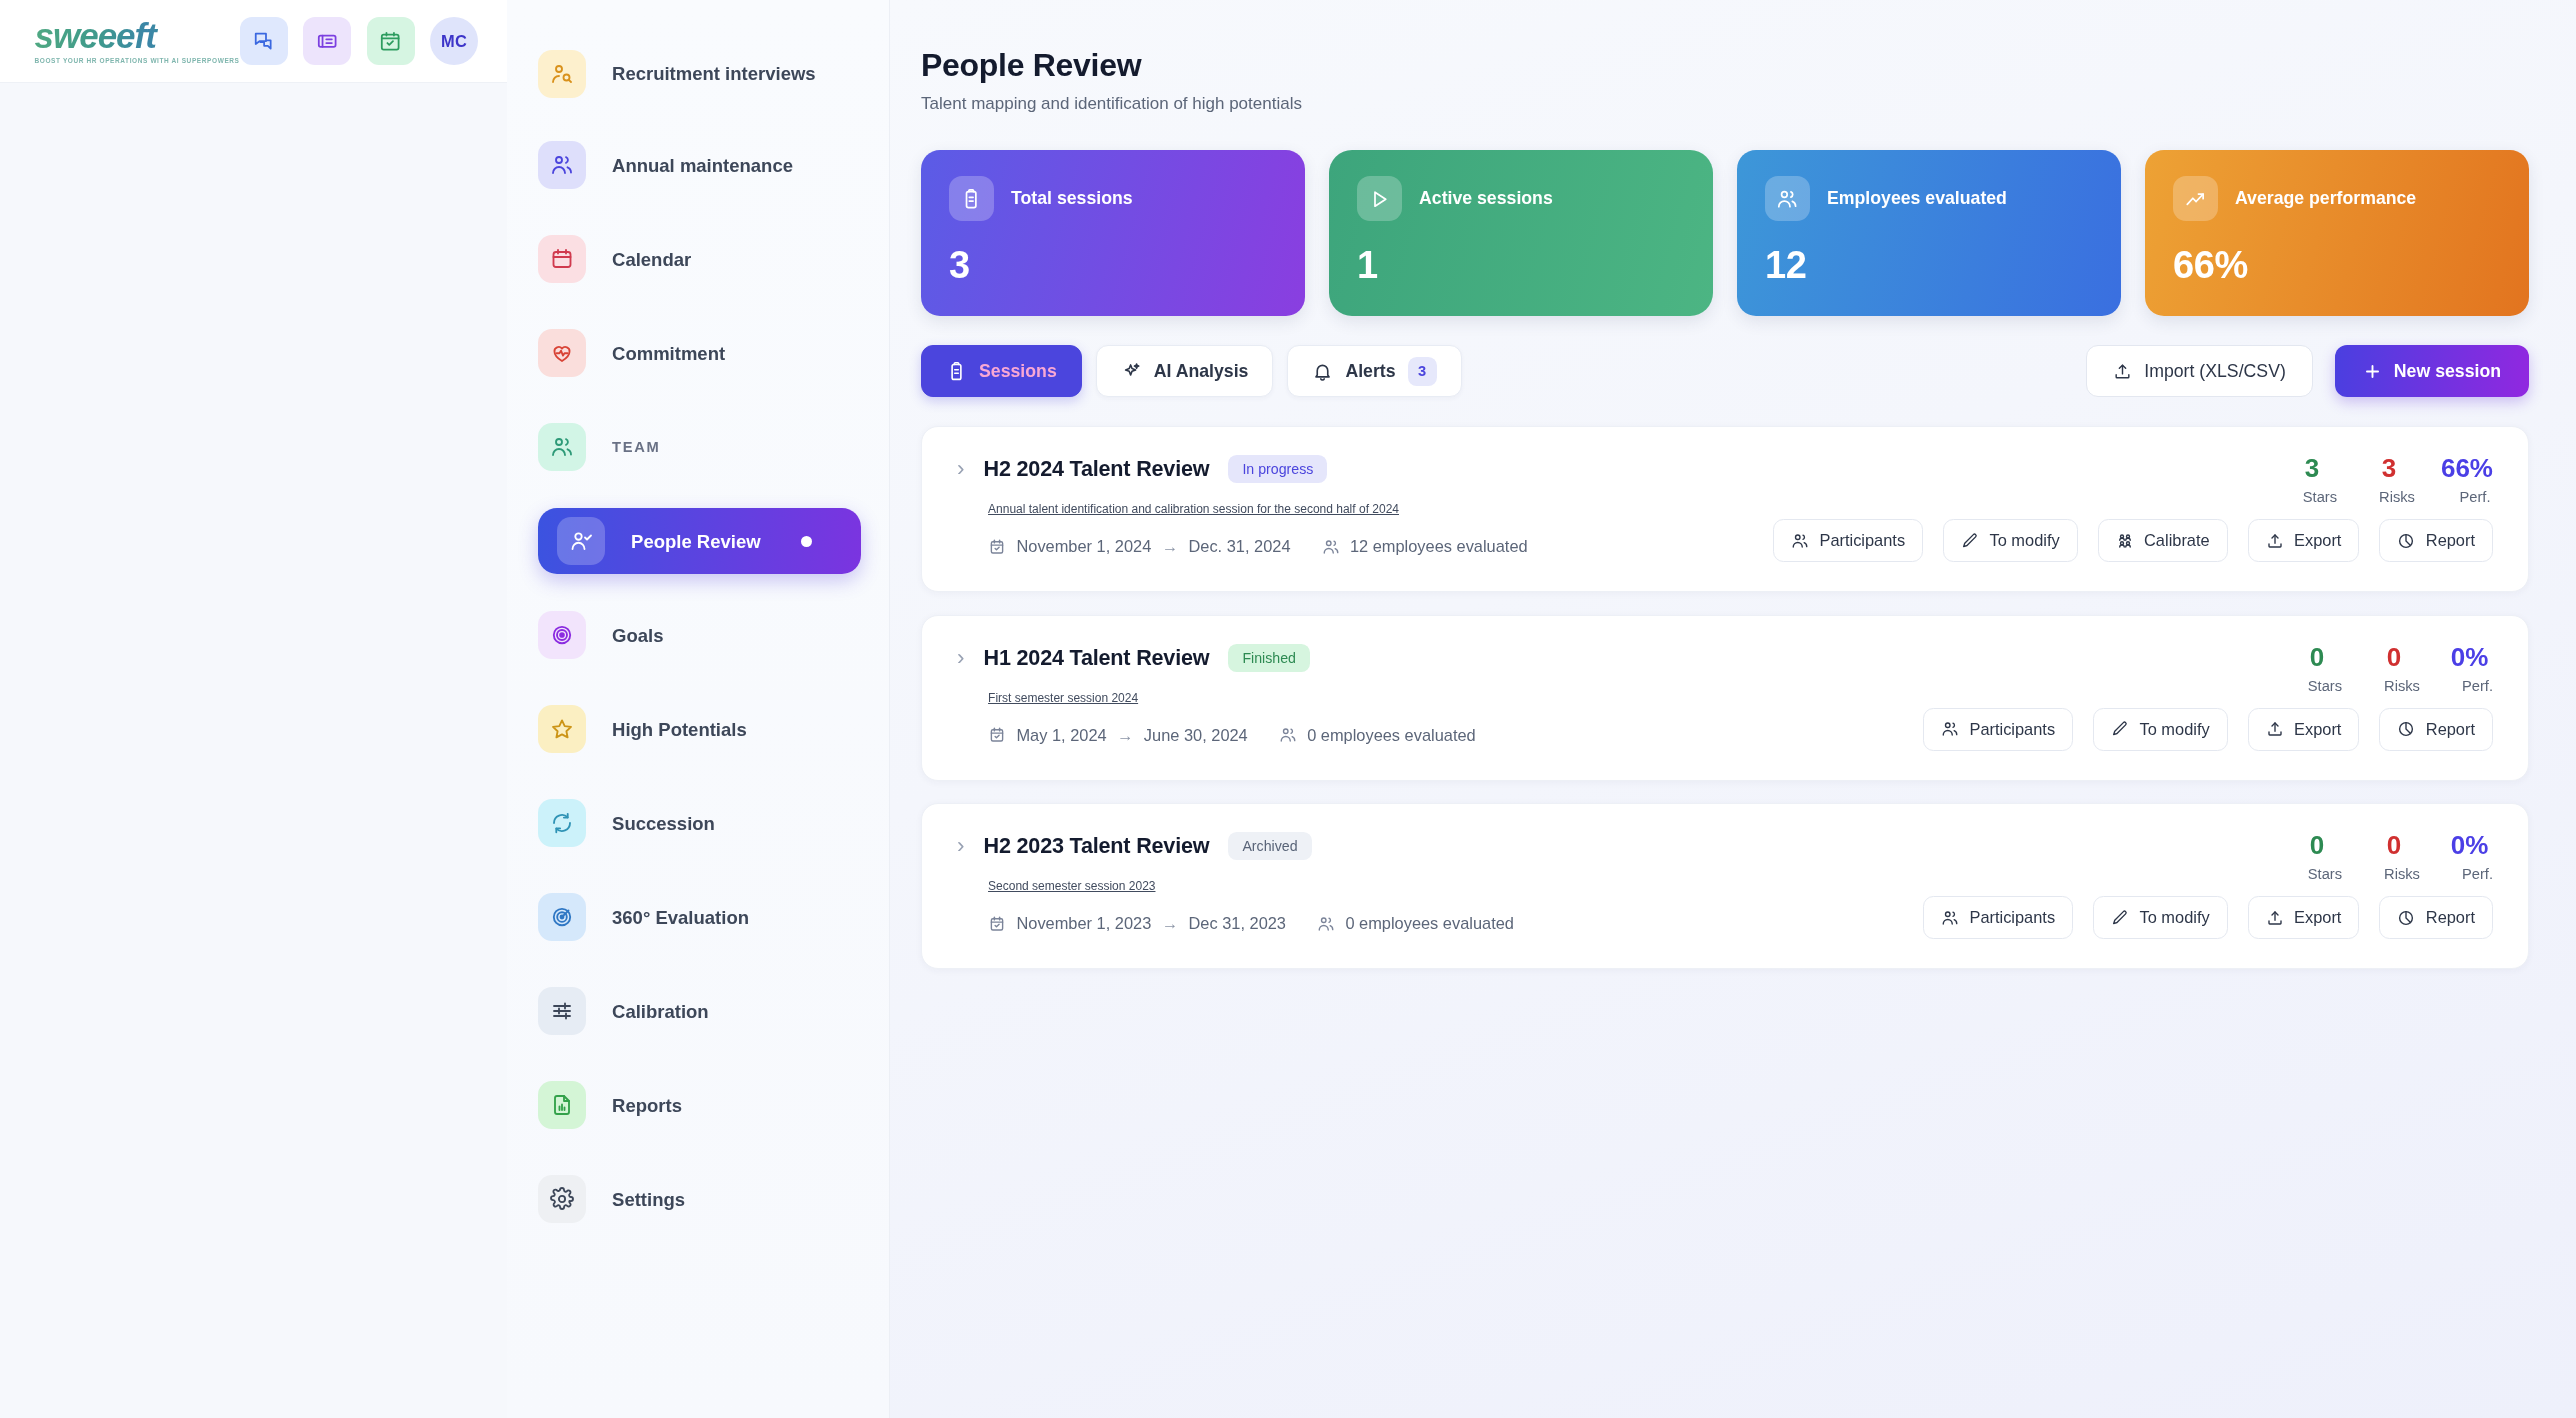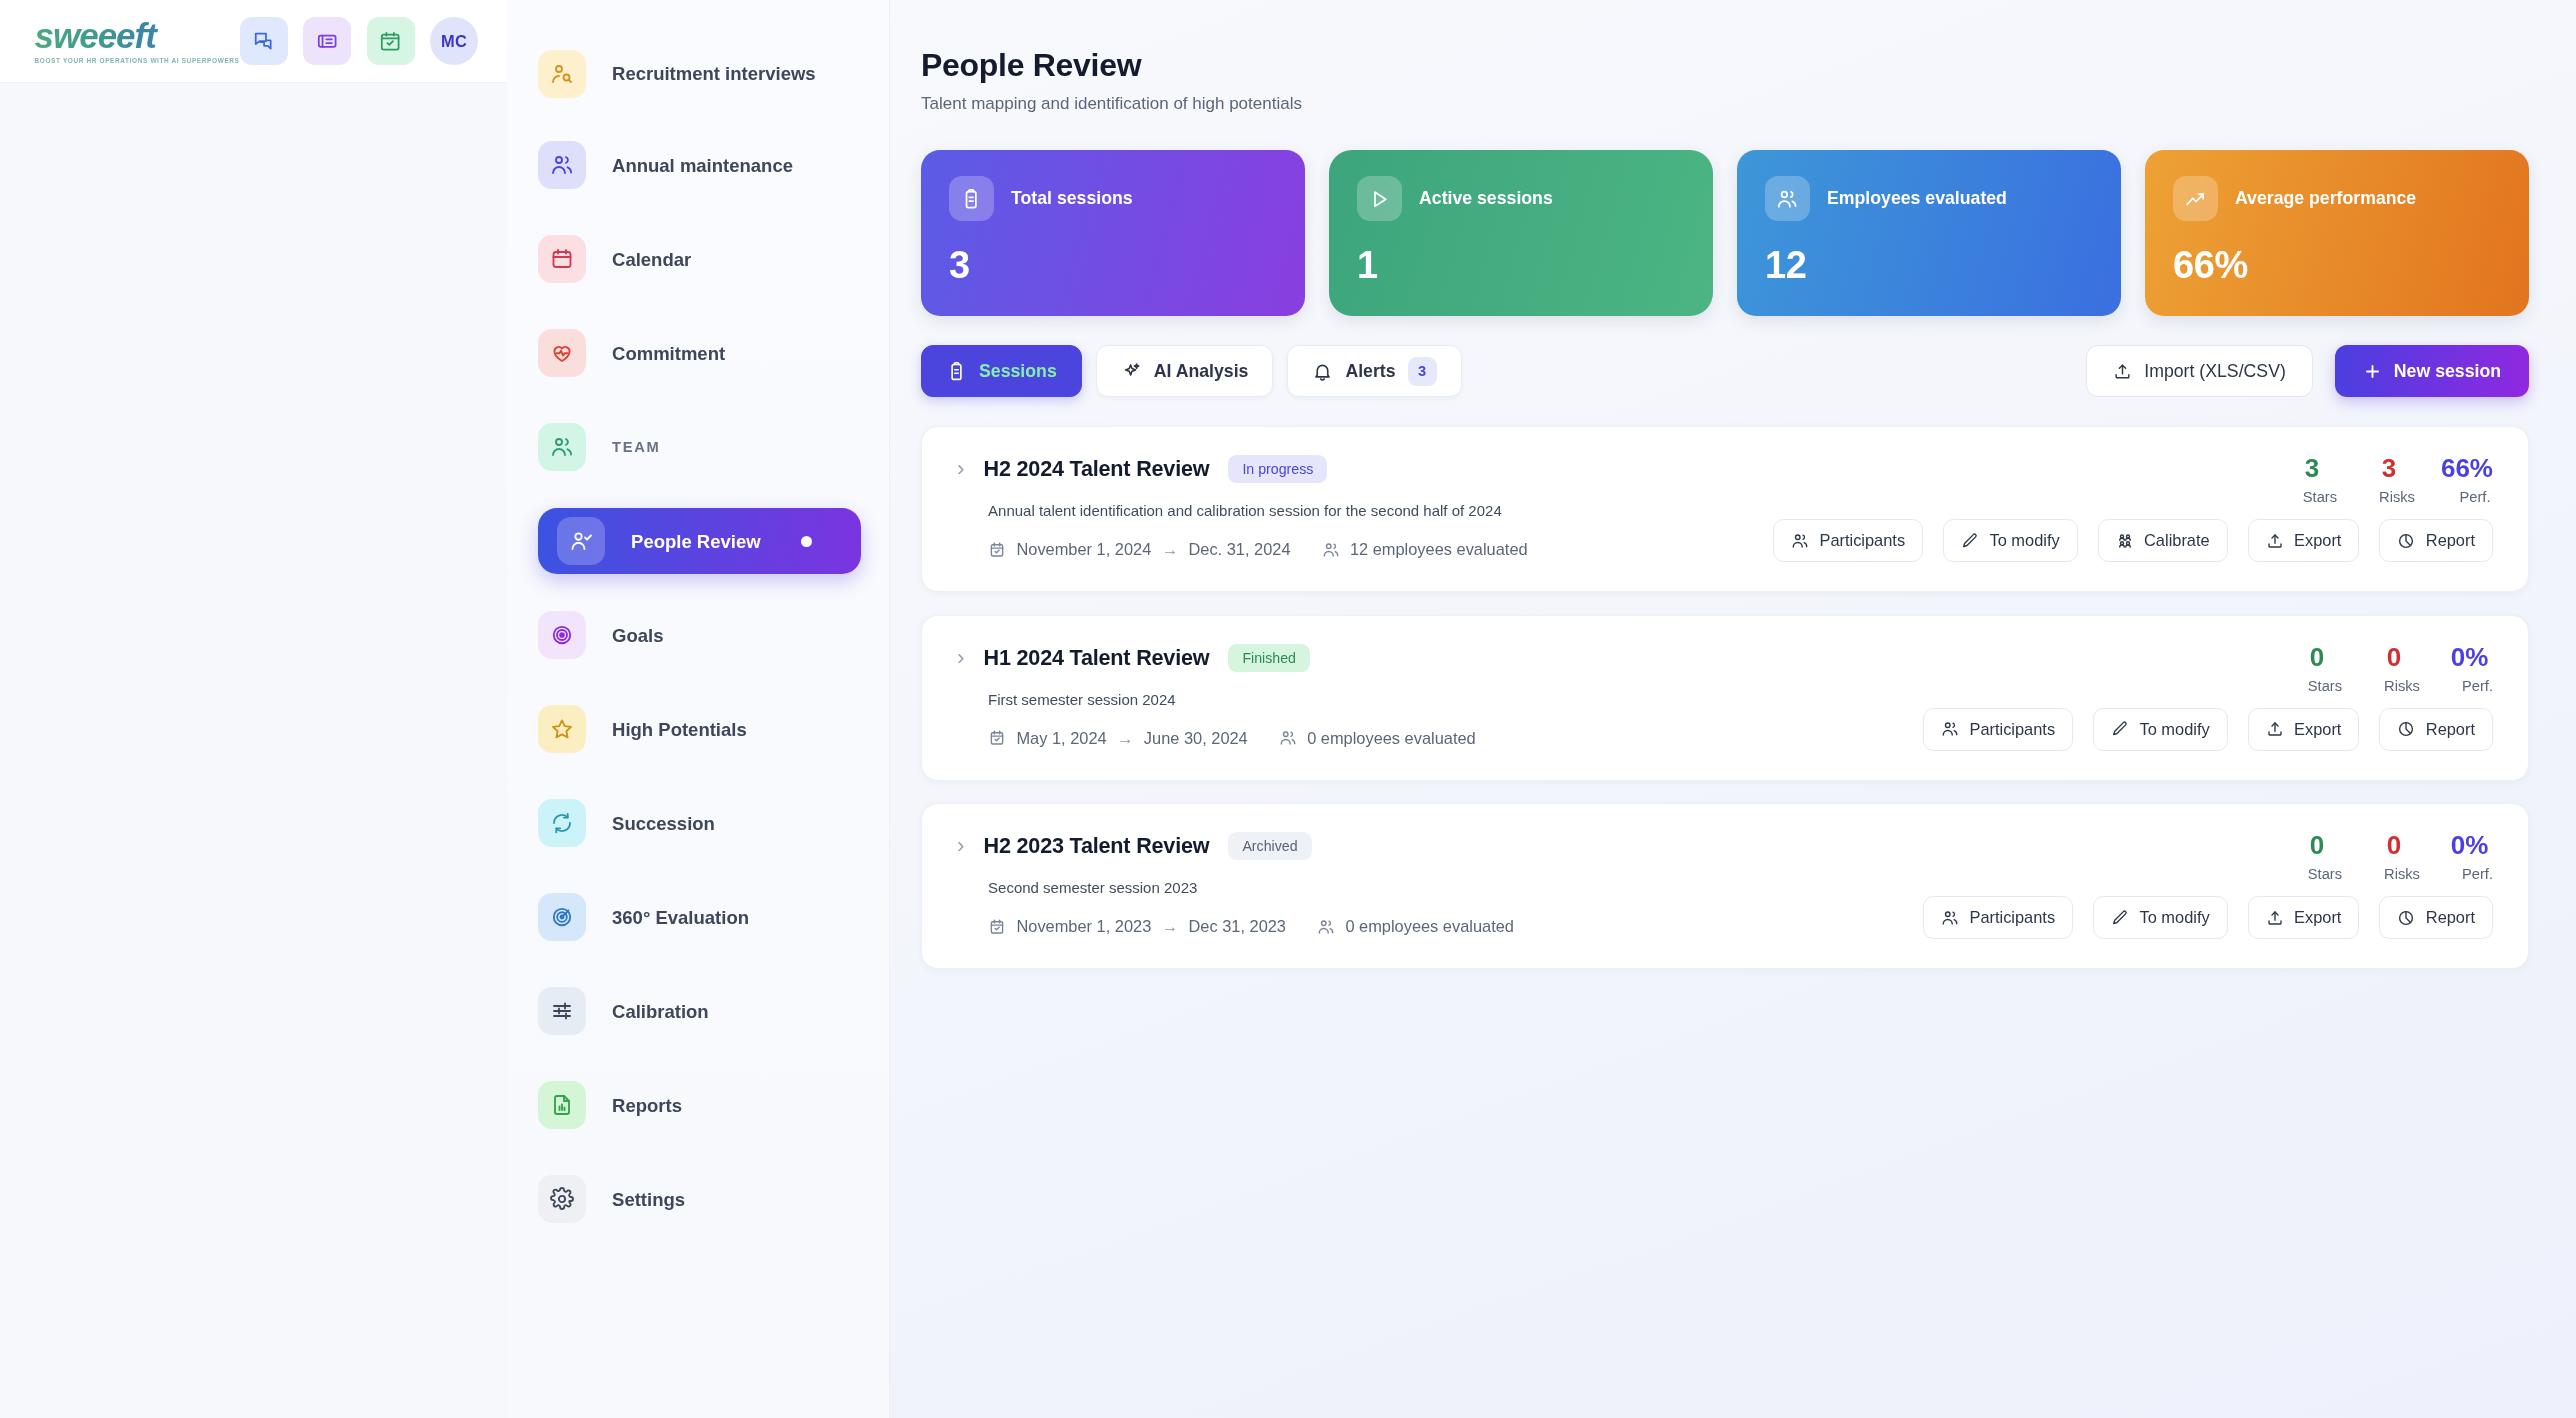--- a/index.html
+++ b/index.html
@@ -118,21 +118,21 @@
   
   .tabsrow { display: flex; align-items: center; justify-content: space-between; margin-top: 29px; }
   .tabs { display: flex; gap: 14px; }
   .tab {
     display: flex; align-items: center; gap: 12px;
     height: 52px; padding: 0 24px; border-radius: 12px;
     background: #fff; border: 0.9px solid #e8ecf4;
     font-size: 17.7px; font-weight: 700; color: #2d3648; cursor: pointer;
     box-shadow: 0 1.7px 4.3px rgba(40,50,90,0.04);
   }
-  .tab.active { background: #4b45dd; color: #86efac; border-color: #4b45dd; box-shadow: 0 4.3px 12px rgba(75,69,221,.25); }
+  .tab.active { background: #4b45dd; color: #f9a8d4; border-color: #4b45dd; box-shadow: 0 4.3px 12px rgba(75,69,221,.25); }
   .tab-badge {
     min-width: 29px; height: 29px; border-radius: 8.6px; background: #e6e8fb;
     color: #4b45dd; font-size: 14.7px; font-weight: 700;
     display: flex; align-items: center; justify-content: center; padding: 0 7px;
   }
   .right-actions { display: flex; gap: 22px; align-items: center; }
   .btn-import {
     display: flex; align-items: center; gap: 12px; height: 52px; padding: 0 26px;
     border-radius: 12px; background: #fff; border: 0.9px solid #e3e7f0;
     font-size: 17.7px; color: #2d3648; cursor: pointer; font-weight: 500;
@@ -152,21 +152,21 @@
     padding: 28px 35px 29px 35px; position: relative; min-height: 166px;
     box-shadow: 0 1.7px 7px rgba(40,50,90,0.045);
   }
   .s-head { display: flex; align-items: center; gap: 19px; }
   .chev { color: #98a1b3; font-size: 22.4px; line-height: 1; cursor: pointer; }
   .s-title { font-size: 21.6px; font-weight: 700; color: #141b2e; letter-spacing: -0.2px; }
   .s-badge { font-size: 14.2px; font-weight: 500; padding: 6px 14px; border-radius: 8.6px; }
   .bg-progress { background: #e5e6fb; color: #4b45dd; }
   .bg-finished { background: #d6f5df; color: #2d8a52; }
   .bg-archived { background: #eef1f6; color: #596478; }
-  .s-desc { font-size: 15px; color: #414b5e; margin-top: 19px; margin-left: 31px; }
+  .s-desc { font-size: 12px; color: #414b5e; margin-top: 19px; margin-left: 31px; text-decoration: underline; }
   .s-meta { display: flex; align-items: center; gap: 31px; margin-top: 21px; margin-left: 31px; }
   .s-meta span.m { display: flex; align-items: center; gap: 10.4px; font-size: 16.4px; color: #5c6679; }
   .arrow { color: #8b94a6; }
 
   .metrics {
     position: absolute; right: 35px; top: 28px;
     display: flex; gap: 26px; text-align: center;
   }
   .metric .mv { font-size: 26px; font-weight: 700; line-height: 1; }
   .metric .ml { font-size: 14.7px; color: #5c6679; margin-top: 7.8px; margin-left: 16px; }

